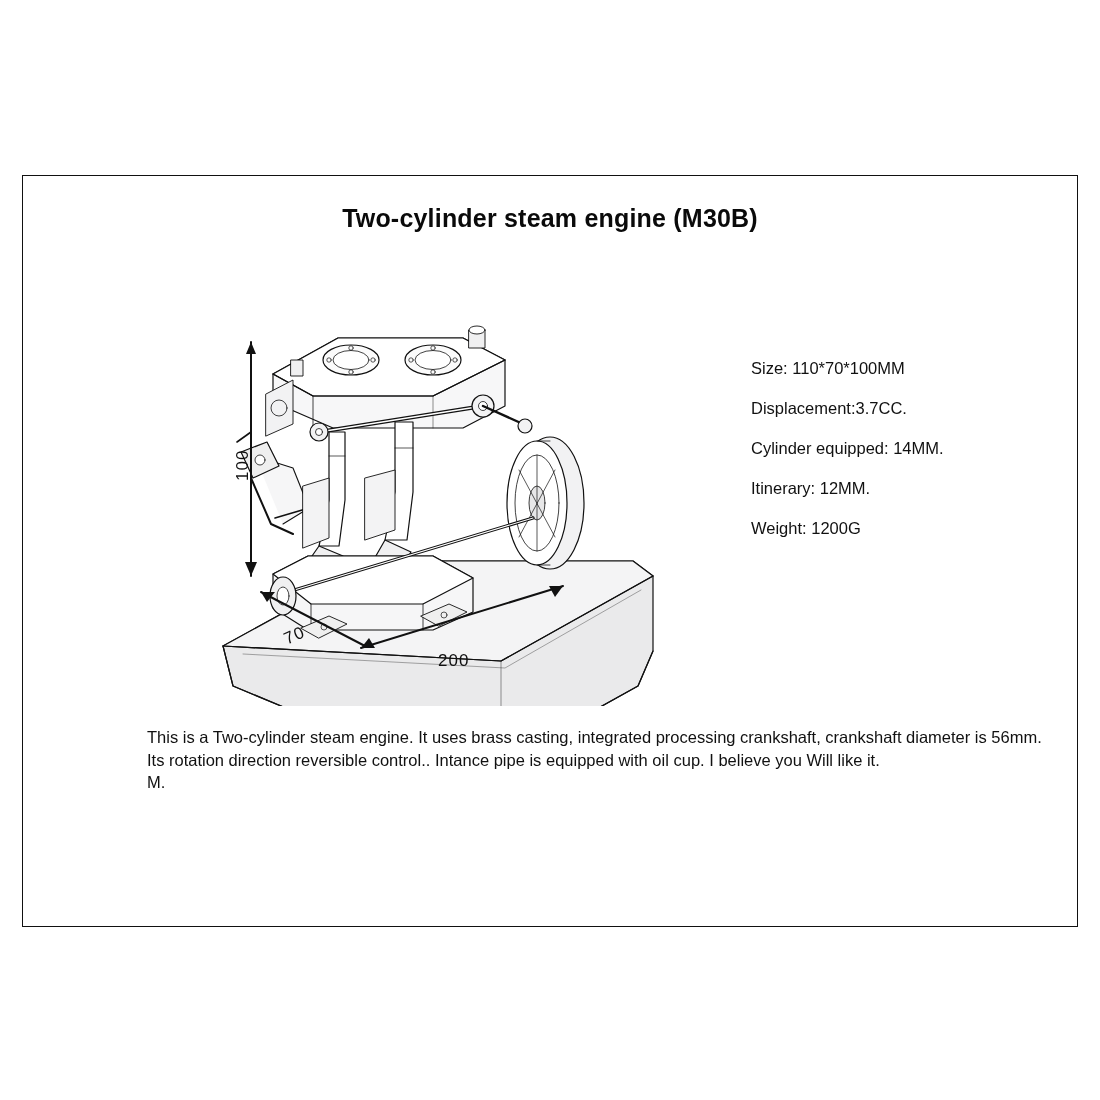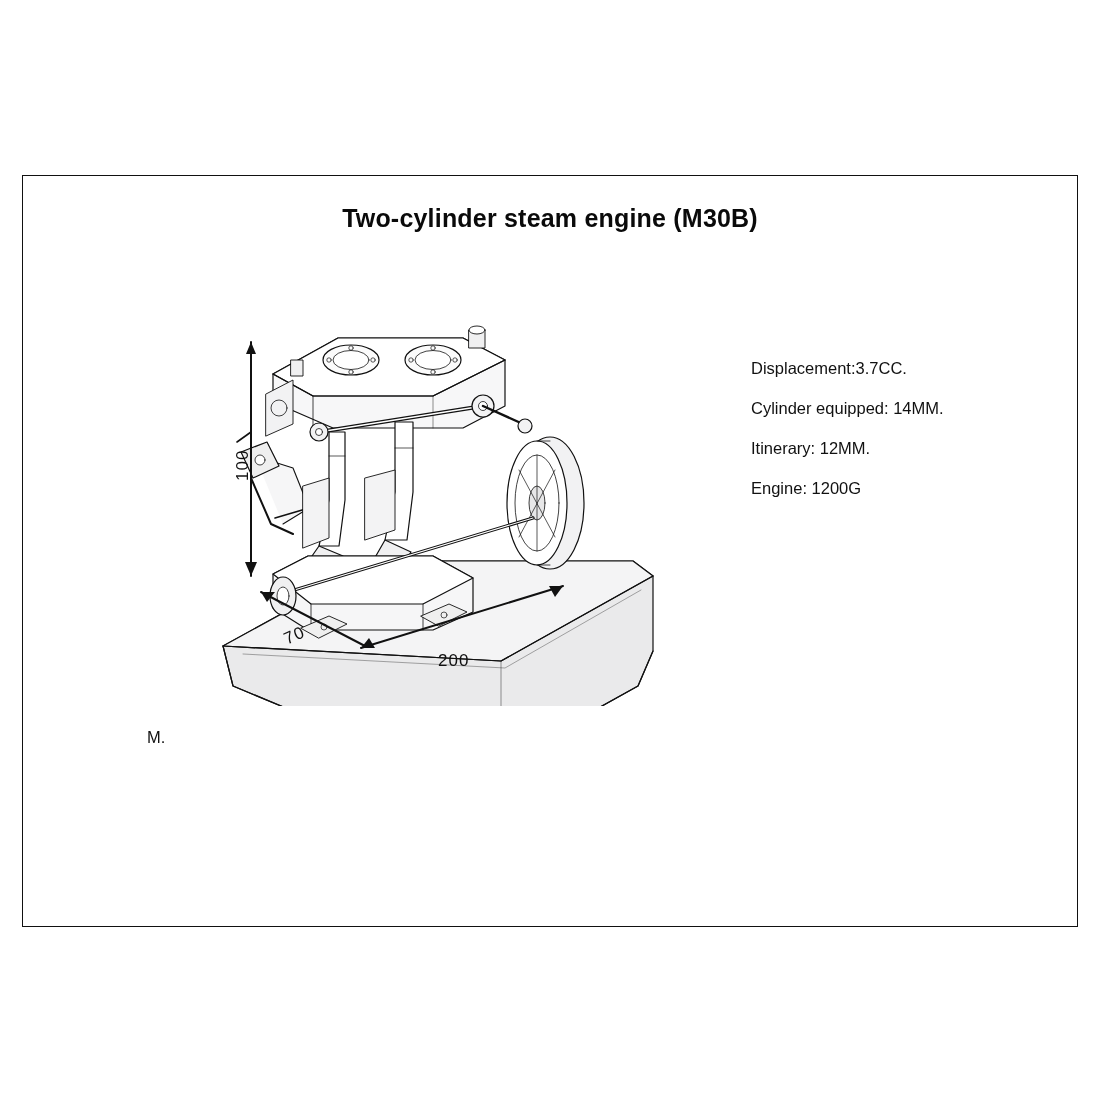--- a/index.html
+++ b/index.html
@@ -222,23 +222,25 @@
         </g>
       </g>
     </svg>
 
     <div class="dim-label dim-100">100</div>
     <div class="dim-label dim-70">70</div>
     <div class="dim-label dim-110">200</div>
   </div>
 
   <div class="params">
+    <div class="pline">Size: 110*70*100MM</div>
     <div class="pline">Displacement:3.7CC.</div>
     <div class="pline">Cylinder equipped: 14MM.</div>
     <div class="pline">Itinerary: 12MM.</div>
-    <div class="pline">Engine: 1200G</div>
+    <div class="pline">Weight: 1200G</div>
   </div>
 
   <div class="desc">
+    <p>This is a Two-cylinder steam engine. It uses brass casting, integrated processing crankshaft, crankshaft diameter is 56mm. Its rotation direction reversible control.. Intance pipe is equipped with oil cup. I believe you Will like it.</p>
     <p>M.</p>
   </div>
 
 </div>
 
 </body></html>

